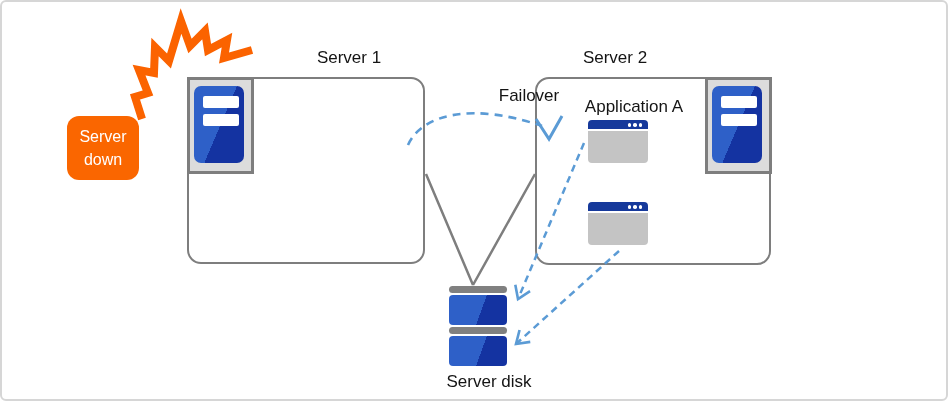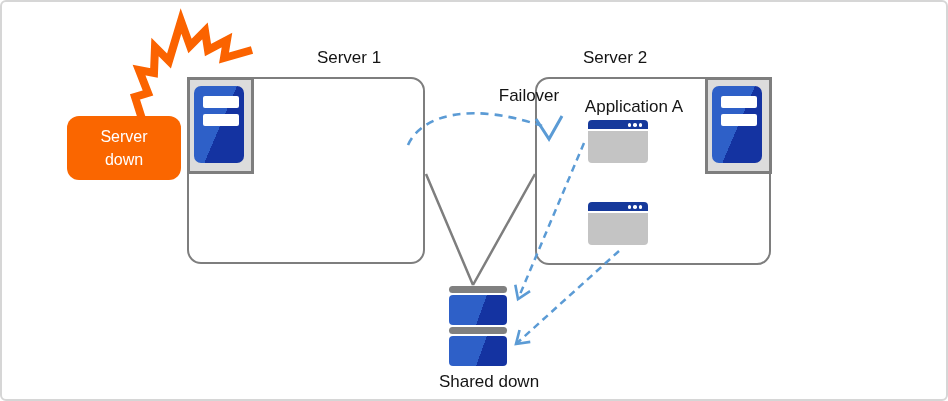--- a/index.html
+++ b/index.html
@@ -29,21 +29,21 @@
   .app-window .dots{position:absolute;right:6px;top:3px;display:flex;gap:2px;}
   .app-window .dots i{width:3.5px;height:3.5px;border-radius:50%;background:#fff;display:block;}
   .app-window .winbody{height:32px;background:#c4c4c4;border-radius:0 0 4px 4px;margin-top:2px;}
   .disk{position:absolute;left:447px;top:284px;width:58px;}
   .disk .dbar{height:7px;background:#808080;border-radius:3.5px;margin-bottom:2px;}
   .disk .dblue{
     height:30px;border-radius:4px;margin-bottom:2px;
     background:linear-gradient(110deg,#2e60c8 0%,#2e60c8 55%,#1433a1 55%,#1433a1 100%);
   }
   .callout{
-    position:absolute;left:65px;top:114px;width:114px;height:64px;background:#fa6600;border-radius:12px;
+    position:absolute;left:65px;top:114px;width:72px;height:64px;background:#fa6600;border-radius:12px;
     color:#fff;font-size:16px;line-height:1.45;display:flex;flex-direction:column;
     align-items:center;justify-content:center;text-align:center;
   }
   svg.overlay{position:absolute;left:0;top:0;pointer-events:none;}
 </style>
 </head>
 <body>
 
 <div class="stage">
 
@@ -114,15 +114,15 @@
     <path d="M582 141 L516 297" fill="none" stroke="#5b9bd5" stroke-width="2.5" stroke-dasharray="7 5" marker-end="url(#mV)"></path>
     <path d="M617 249 L514 342" fill="none" stroke="#5b9bd5" stroke-width="2.5" stroke-dasharray="7 5" marker-end="url(#mV)"></path>
 
     <polyline points="140,117 133,95 146,91 137,68 152,71 153,45 167,59 179,19 188,44 203,29 206,48 225,38 222,56 250,48" fill="none" stroke="#fb6300" stroke-width="8" stroke-miterlimit="9"></polyline>
   </svg>
 
   <div class="label" style="left:347px;top:46px;">Server 1</div>
   <div class="label" style="left:613px;top:46px;">Server 2</div>
   <div class="label" style="left:481px;top:84px;margin-left:46px;">Failover</div>
   <div class="label" style="left:632px;top:95px;">Application A</div>
-  <div class="label" style="left:487px;top:370px;">Shared down</div>
+  <div class="label" style="left:487px;top:370px;">Server disk</div>
 
 </div>
 
 </body></html>

